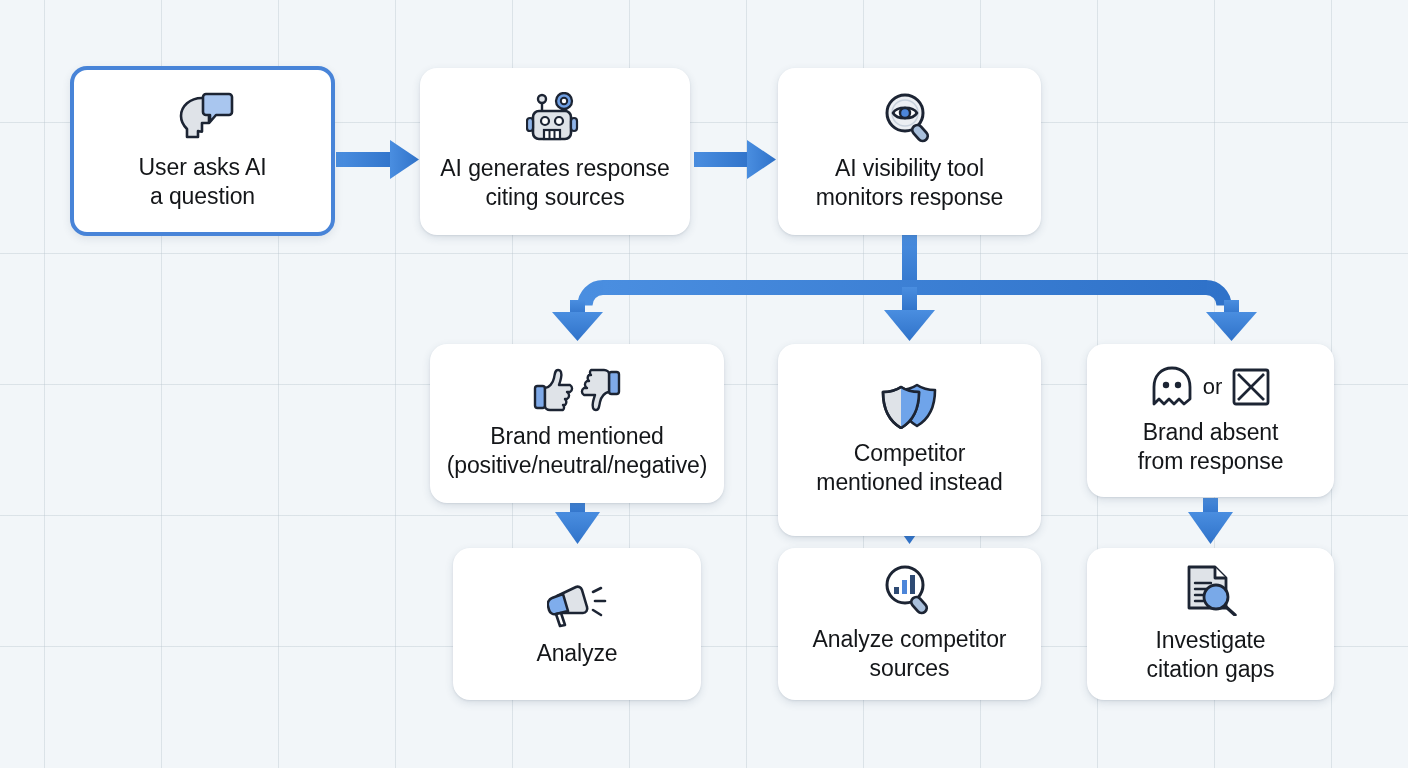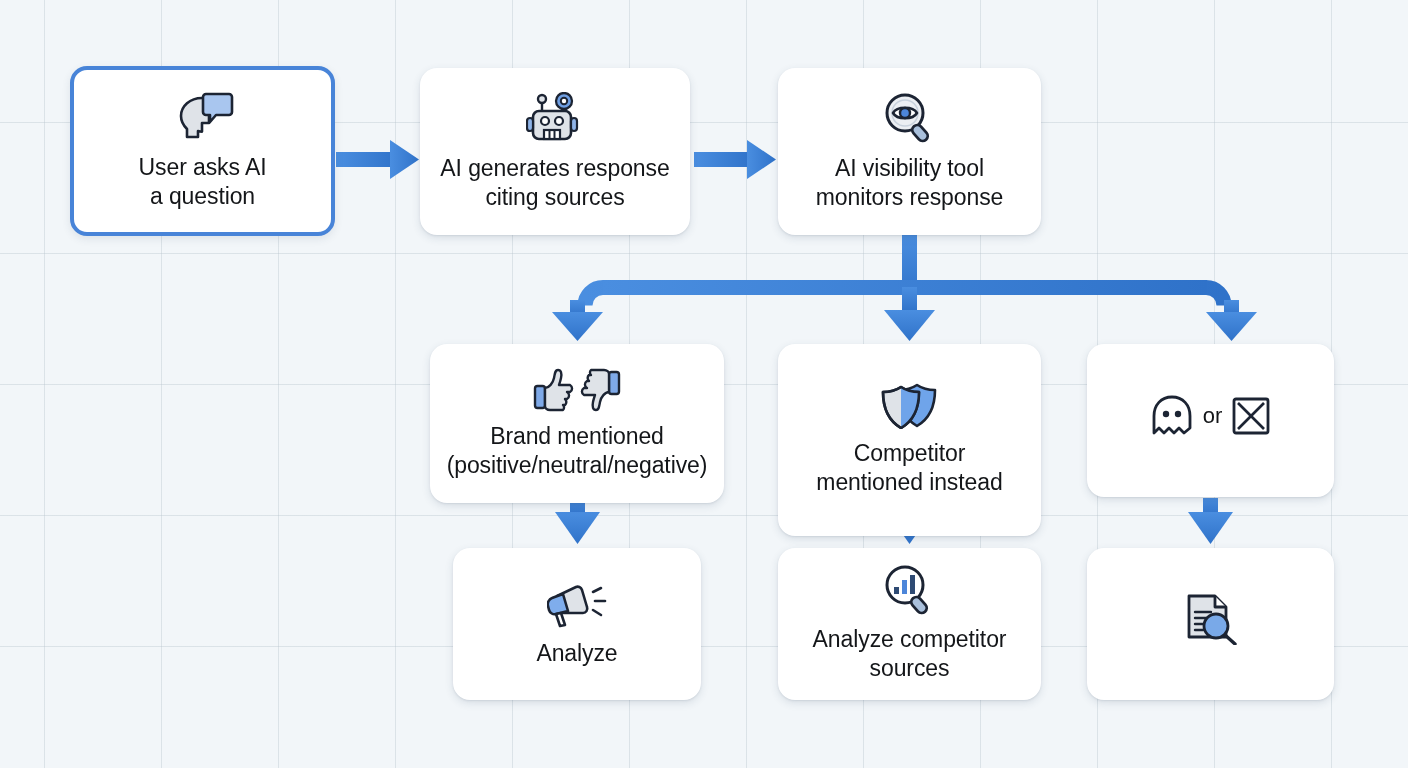--- a/index.html
+++ b/index.html
@@ -244,20 +244,22 @@
       </span>
       <span class="ortext">or</span>
       <span>
         <svg class="gi" width="40" height="40" viewBox="0 0 40 40">
           <rect x="3" y="3" width="34" height="34" rx="2" fill="#ffffff" stroke="#1c2433" stroke-width="2.8"></rect>
           <line x1="7" y1="7" x2="33" y2="33" stroke="#1c2433" stroke-width="2.6"></line>
           <line x1="33" y1="7" x2="7" y2="33" stroke="#1c2433" stroke-width="2.6"></line>
         </svg>
       </span>
     </span>
+    <span class="label">Brand absent
+from response</span>
   </div>
 
   <div class="node" id="n-amplify">
     <span class="icon">
       <svg class="gi" width="60" height="48" viewBox="0 0 60 48">
         <path d="M10,15 L29,6 C31,5 34,6 35,9 L40,26 C41,29 39,32 36,32 L14,32 C11,32 9,30 9,27 L9,20 C9,17 9,16 10,15 Z" fill="#dfe3e8" stroke="#1c2433" stroke-width="2.6" stroke-linejoin="round"></path>
         <path d="M5,17 L16,13 L21,30 L9,33 C6,34 3,32 2,29 L1,25 C0,22 2,18 5,17 Z" fill="#7fadec" stroke="#1c2433" stroke-width="2.6" stroke-linejoin="round"></path>
         <path d="M9,33 L14,32 L18,44 L13,45 Z" fill="#ffffff" stroke="#1c2433" stroke-width="2.6" stroke-linejoin="round"></path>
         <g stroke="#1c2433" stroke-width="2.6" stroke-linecap="round">
           <line x1="46" y1="11" x2="54" y2="7"></line>
@@ -291,15 +293,17 @@
         <g stroke="#1c2433" stroke-width="2.4" stroke-linecap="round">
           <line x1="12" y1="19" x2="28" y2="19"></line>
           <line x1="12" y1="25" x2="28" y2="25"></line>
           <line x1="12" y1="31" x2="24" y2="31"></line>
           <line x1="12" y1="37" x2="20" y2="37"></line>
         </g>
         <circle cx="33" cy="33" r="12" fill="#79a9e8" stroke="#1c2433" stroke-width="2.8"></circle>
         <line x1="42" y1="42" x2="52" y2="51" stroke="#1c2433" stroke-width="3.4" stroke-linecap="round"></line>
       </svg>
     </span>
+    <span class="label">Investigate
+citation gaps</span>
   </div>
 
 </div>
 
 </body></html>

